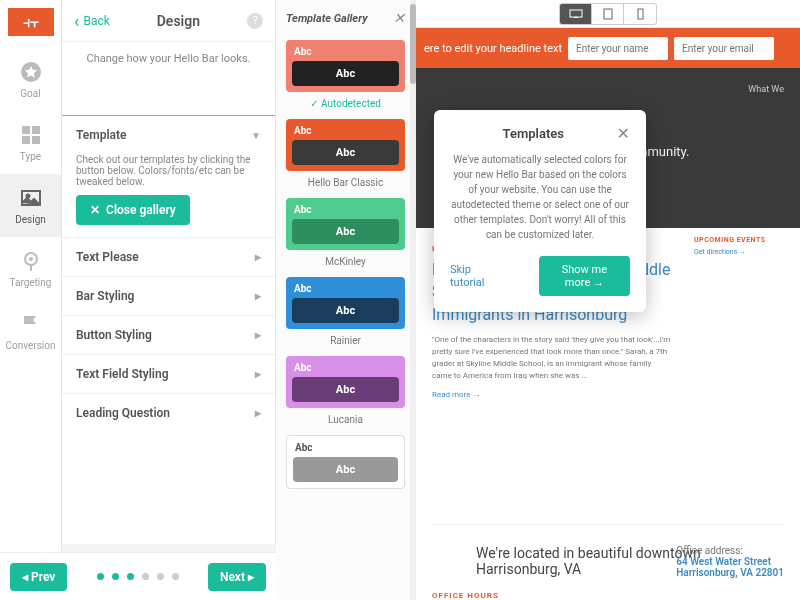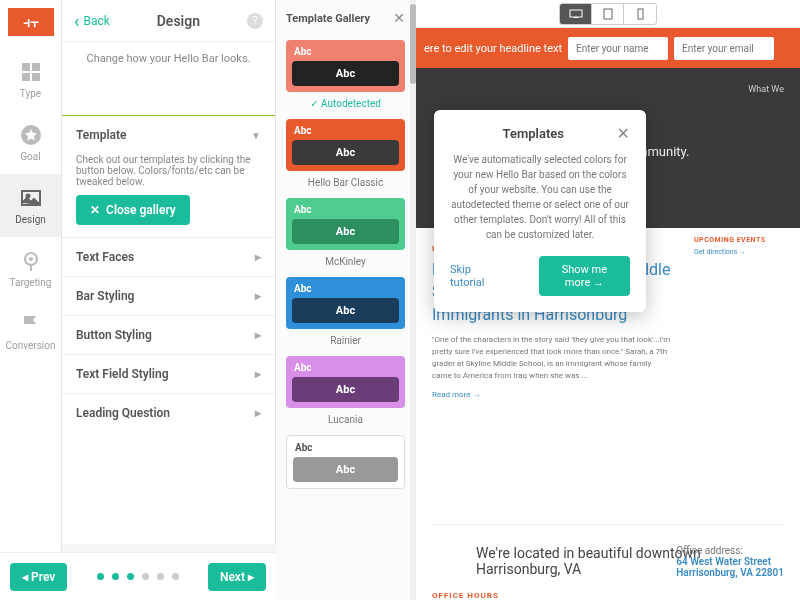--- a/index.html
+++ b/index.html
@@ -22,21 +22,21 @@
 .section-body { padding:0 14px 12px; font-size:10px; color:#888; }
 .close-gallery-btn { background:#1abc9c; color:#fff; border:none; padding:8px 14px; border-radius:4px; font-size:12px; font-weight:600; cursor:pointer; margin-top:8px; display:flex; align-items:center; gap:6px; }
 .row-item { display:flex; justify-content:space-between; align-items:center; padding:12px 14px; font-size:12px; font-weight:600; color:#555; border-top:1px solid #eee; cursor:pointer; }
 .row-item .chev { color:#aaa; }
 .footer-nav { position:absolute; bottom:0; left:0; width:276px; height:48px; background:#fff; border-top:1px solid #eee; display:flex; align-items:center; padding:0 10px; gap:8px; }
 .fbtn { background:#1abc9c; color:#fff; border:none; padding:7px 12px; border-radius:4px; font-size:12px; font-weight:600; cursor:pointer; }
 .dots { flex:1; display:flex; justify-content:center; gap:8px; }
 .dot { width:7px; height:7px; border-radius:50%; background:#ccc; }
 .dot.on { background:#1abc9c; }
 .gallery { position:absolute; left:276px; top:0; width:140px; height:600px; background:#fbfbfb; border-right:1px solid #e5e5e5; overflow-y:auto; }
-.gallery-header { display:flex; justify-content:space-between; align-items:center; padding:10px 10px 8px; }
+.gallery-header { display:flex; justify-content:space-between; align-items:center; padding:10px 10px 8px;font-style:italic; }
 .gallery-title { font-size:11px; font-weight:700; color:#555; }
 .gallery-close { font-size:14px; color:#888; cursor:pointer; }
 .tpl { margin:6px 10px 10px; }
 .tpl-preview { border-radius:4px; padding:6px; }
 .tpl-inner { border-radius:4px; padding:6px 0; text-align:center; font-size:11px; font-weight:700; margin-top:4px; }
 .tpl-label { font-size:10px; color:#fff; font-weight:700; padding-left:2px; }
 .tpl-name { text-align:center; font-size:10px; color:#777; margin-top:6px; }
 .auto-label { display:flex; align-items:center; justify-content:center; gap:4px; font-size:10px; color:#1abc9c; margin-top:6px; }
 .scrollbar { position:absolute; left:410px; top:0; width:6px; height:600px; background:#f0f0f0; }
 .scrollbar-thumb { width:6px; height:80px; background:#bbb; border-radius:3px; margin-top:4px; }
@@ -73,33 +73,33 @@
 .tt-skip { color:#3b8bc4; font-size:11px; cursor:pointer; }
 .tt-next { background:#1abc9c; color:#fff; border:none; padding:7px 12px; border-radius:4px; font-size:11px; cursor:pointer; }
 </style>
 </head>
 <body>
 
 <div class="left-nav">
   <div class="logo">⫞⫟</div>
   <div class="nav-item">
     <svg viewBox="0 0 24 24" fill="#bbb">
+        <circle cx="12" cy="12" r="10"></circle>
+        <path fill="#fff" d="M12 6l1.8 3.7 4.2.6-3 3 0.7 4.1L12 15.5 8.3 17.4 9 13.3l-3-3 4.2-.6z"></path>
+      </svg>
+    <span>Goal</span>
+  </div>
+  <div class="nav-item">
+    <svg viewBox="0 0 24 24" fill="#bbb">
         <rect x="3" y="3" width="8" height="8"></rect>
         <rect x="13" y="3" width="8" height="8"></rect>
         <rect x="3" y="13" width="8" height="8"></rect>
         <rect x="13" y="13" width="8" height="8"></rect>
       </svg>
     <span>Type</span>
-  </div>
-  <div class="nav-item">
-    <svg viewBox="0 0 24 24" fill="#bbb">
-        <circle cx="12" cy="12" r="10"></circle>
-        <path fill="#fff" d="M12 6l1.8 3.7 4.2.6-3 3 0.7 4.1L12 15.5 8.3 17.4 9 13.3l-3-3 4.2-.6z"></path>
-      </svg>
-    <span>Goal</span>
   </div>
   <div class="nav-item active">
     <svg viewBox="0 0 24 24" fill="none" stroke="#666" stroke-width="2">
         <rect x="3" y="5" width="18" height="14"></rect>
         <circle cx="9" cy="10" r="1.5" fill="#666"></circle>
         <path d="M3 17l5-5 4 4 3-3 6 6" fill="#666"></path>
       </svg>
     <span>Design</span>
   </div>
   <div class="nav-item">
@@ -134,21 +134,21 @@
     </div>
     <div class="section-body">
       <div>Check out our templates by clicking the button below. Colors/fonts/etc can be tweaked below.</div>
       <button class="close-gallery-btn">
         <span>✕</span>
         <span>Close gallery</span>
       </button>
     </div>
   </div>
   <div class="row-item">
-      <span>Text Faces</span>
+      <span>Text Please</span>
       <span class="chev">▸</span>
     </div>
   <div class="row-item">
       <span>Bar Styling</span>
       <span class="chev">▸</span>
     </div>
   <div class="row-item">
       <span>Button Styling</span>
       <span class="chev">▸</span>
     </div>

